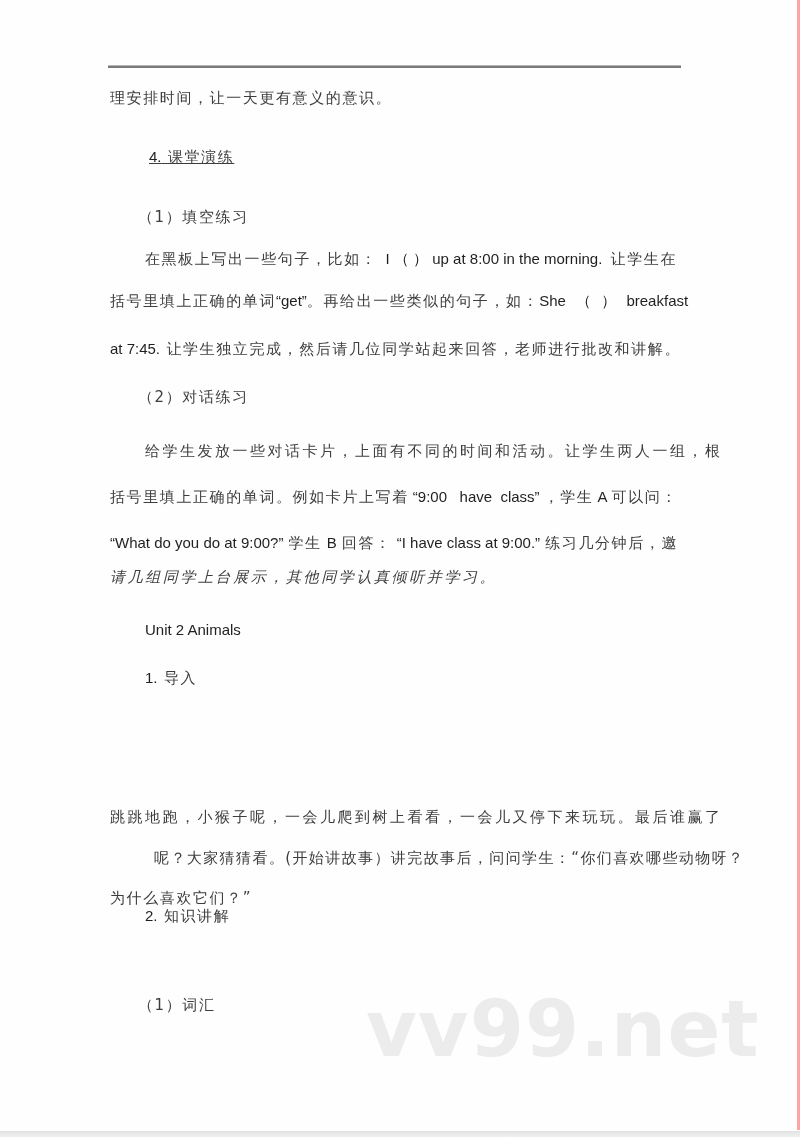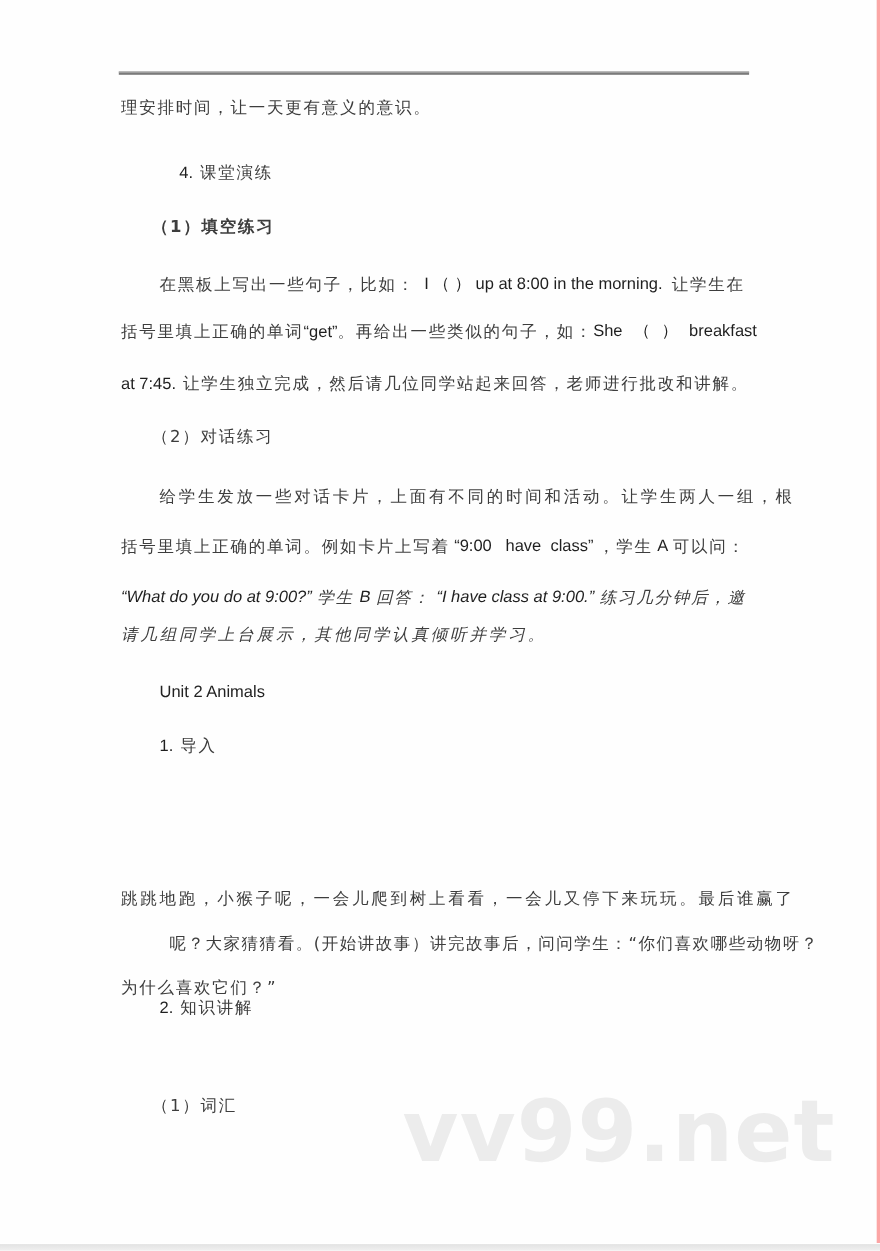--- a/index.html
+++ b/index.html
@@ -95,26 +95,26 @@
 </style>
 </head>
 <body>
 
 <div class="page">
 
   <div class="header-rule"></div>
 
   <div class="line" style="left:110px; top:88px;">理安排时间，让一天更有意义的意识。</div>
 
-  <div class="heading" style="left:163px; top:147px;">
+  <div class="heading" style="left:149px; top:147px;text-decoration:underline;">
     <span class="num">4.</span>
     <span>课堂演练</span>
   </div>
 
-  <div class="heading" style="left:138px; top:196px;font-weight:bold;">
+  <div class="heading" style="left:138px; top:207px;">
     <span>（1）</span><span>填空练习</span>
   </div>
 
   <div class="line justify" style="left:145px; top:249px; width:532px;">
     <span style="letter-spacing:1.6px">在黑板上写出一些句子，比如：</span>
     <span class="en">I （  ） up at 8:00 in the morning.</span>
     <span style="letter-spacing:1.6px">让学生在</span>
   </div>
   <div class="line justify" style="left:110px; top:291px; width:568px;">
     <span style="letter-spacing:1.6px"><span>括号里填上正确的单词</span><span class="en">“get”</span><span>。再给出一些类似的句子，如：</span></span>
@@ -130,21 +130,21 @@
   </div>
 
   <div class="line" style="left:145px; top:441px; letter-spacing:2.5px;">给学生发放一些对话卡片，上面有不同的时间和活动。让学生两人一组，根</div>
   <div class="line justify" style="left:110px; top:487px; width:568px;">
     <span style="letter-spacing:1.6px">括号里填上正确的单词。例如卡片上写着</span>
     <span class="en" style="white-space:pre">“9:00   have  class”</span>
     <span style="letter-spacing:1.6px">，学生</span>
     <span class="en">A</span>
     <span style="letter-spacing:1.6px">可以问：</span>
   </div>
-  <div class="line justify" style="left:110px; top:533px; width:568px;font-style:italic;">
+  <div class="line justify" style="left:110px; top:533px; width:568px;">
     <span class="en">“What do you do at 9:00?”</span>
     <span style="letter-spacing:1.6px">学生</span>
     <span class="en">B</span>
     <span style="letter-spacing:1.6px">回答：</span>
     <span class="en">“I have class at 9:00.”</span>
     <span style="letter-spacing:1.6px">练习几分钟后，邀</span>
   </div>
   <div class="line" style="left:110px; top:567px; letter-spacing:2.6px;font-style:italic;">请几组同学上台展示，其他同学认真倾听并学习。</div>
 
   <div class="unit-title" style="left:145px; top:620px;">Unit 2 Animals</div>

